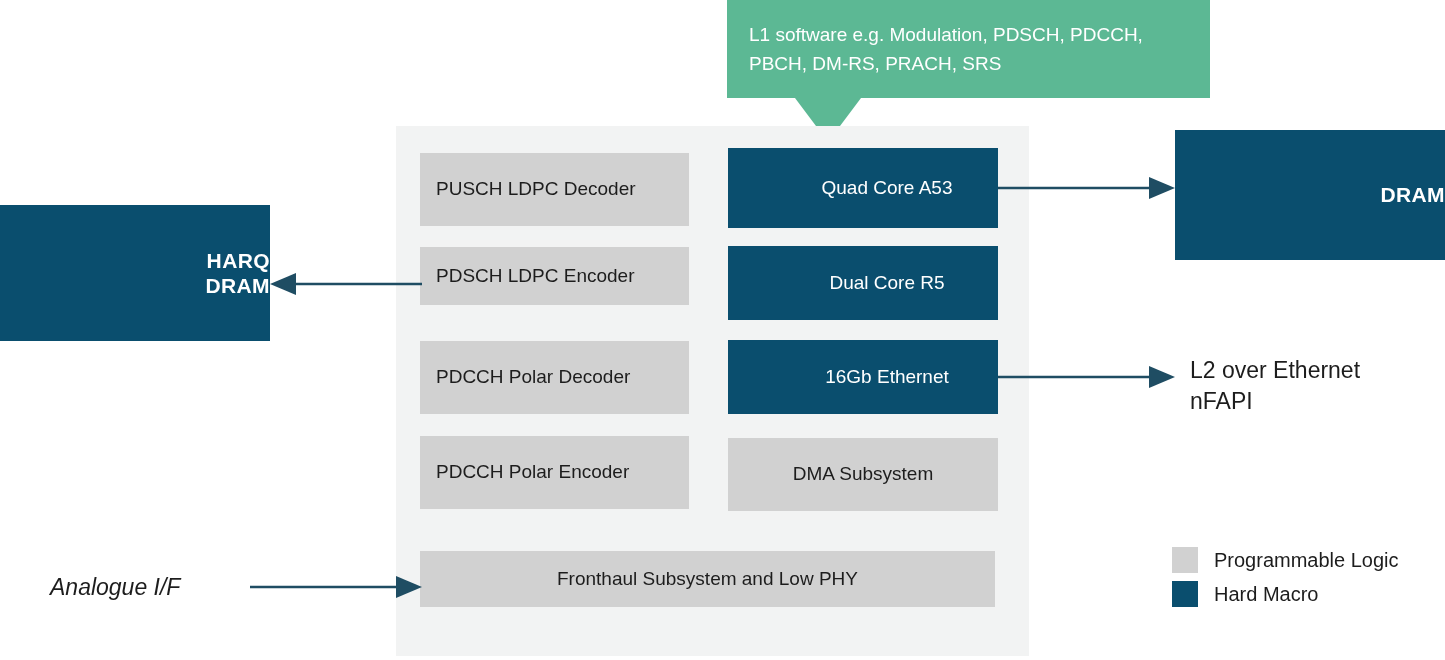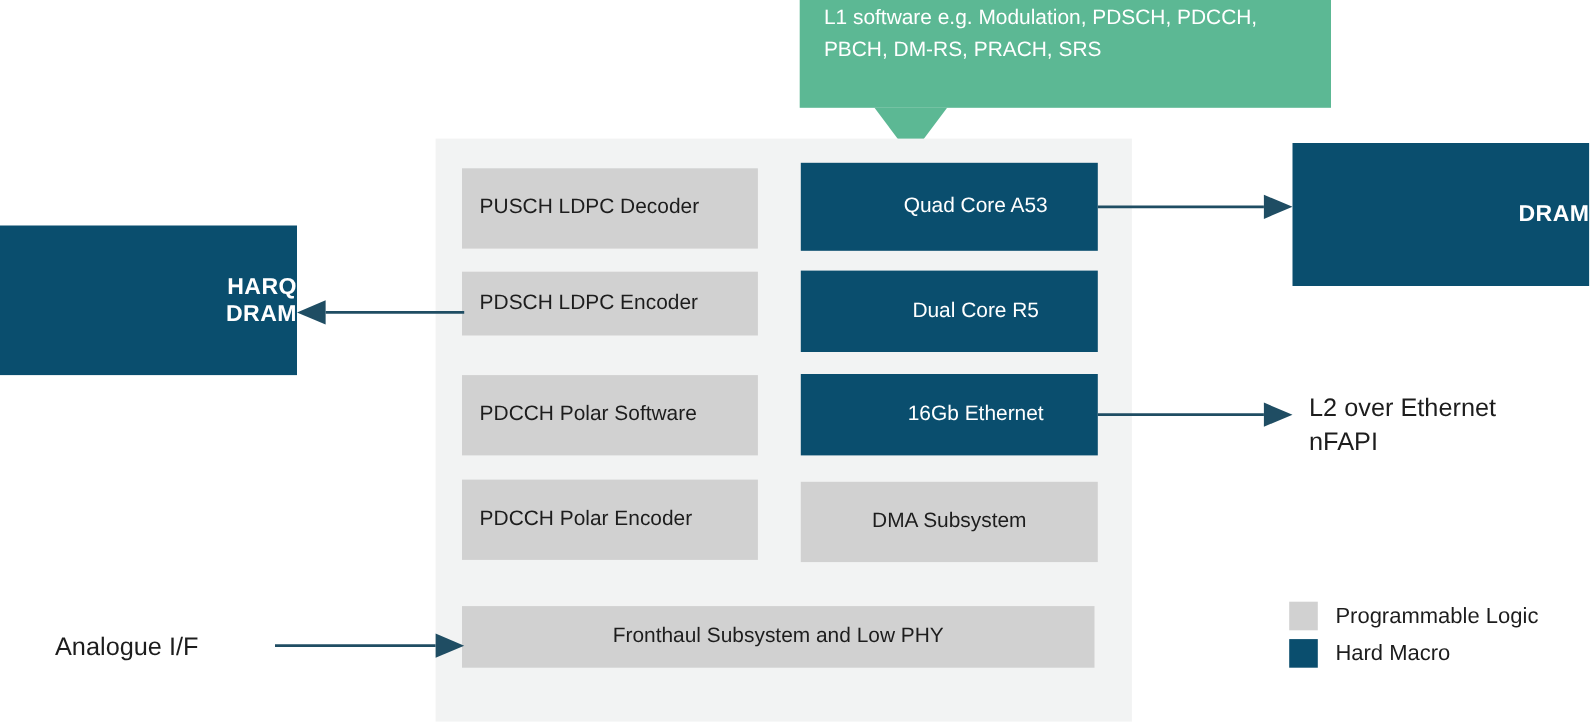--- a/index.html
+++ b/index.html
@@ -68,21 +68,21 @@
 
   
   #callout {
     position: absolute;
     left: 727px;
     top: 0px;
     width: 483px;
     height: 98px;
     background: #5cb894;
     box-sizing: border-box;
-    padding: 2px 22px 0 22px;
+    padding: 20px 22px 0 22px;
   }
   #callout .callout-text {
     color: #ffffff;
     font-size: 19px;
     line-height: 1.55;
   }
   #callout-tail {
     position: absolute;
     left: 795px;
     top: 98px;
@@ -144,21 +144,21 @@
 
   <div id="soc-panel"></div>
 
   <div class="block pl-block" style="left:420px; top:153px; width:269px; height:73px;">
     <span class="block-text">PUSCH LDPC Decoder</span>
   </div>
   <div class="block pl-block" style="left:420px; top:247px; width:269px; height:58px;">
     <span class="block-text">PDSCH LDPC Encoder</span>
   </div>
   <div class="block pl-block" style="left:420px; top:341px; width:269px; height:73px;">
-    <span class="block-text">PDCCH Polar Software</span>
+    <span class="block-text">PDCCH Polar Decoder</span>
   </div>
   <div class="block pl-block" style="left:420px; top:436px; width:269px; height:73px;">
     <span class="block-text">PDCCH Polar Encoder</span>
   </div>
 
   <div class="block hm-block" style="left:728px; top:148px; width:270px; height:80px;">
     <span class="block-text">Quad Core A53</span>
   </div>
   <div class="block hm-block" style="left:728px; top:246px; width:270px; height:74px;">
     <span class="block-text">Dual Core R5</span>
@@ -175,21 +175,21 @@
   </div>
 
   <div class="block ext-block" style="left:0px; top:205px; width:270px; height:136px;">
     <span class="block-text" style="white-space:pre-line;">HARQ
 DRAM</span>
   </div>
   <div class="block ext-block" style="left:1175px; top:130px; width:270px; height:130px;">
     <span class="block-text">DRAM</span>
   </div>
 
-  <div class="plain-label" style="left:50px; top:572px;">Analogue I/F</div>
+  <div class="plain-label" style="left:50px; top:572px;font-style:italic;">Analogue I/F</div>
   <div class="plain-label" style="left:1190px; top:355px;">L2 over Ethernet
 nFAPI</div>
 
   <div class="arrow" style="left:270px; top:271px;">
     <svg width="152" height="26" viewBox="0 0 152 26">
       <line x1="152" y1="13" x2="26" y2="13" stroke="#1f4d63" stroke-width="2.5"></line>
       <polygon points="0,13 26,2 26,24" fill="#1f4d63"></polygon>
     </svg>
   </div>
 

